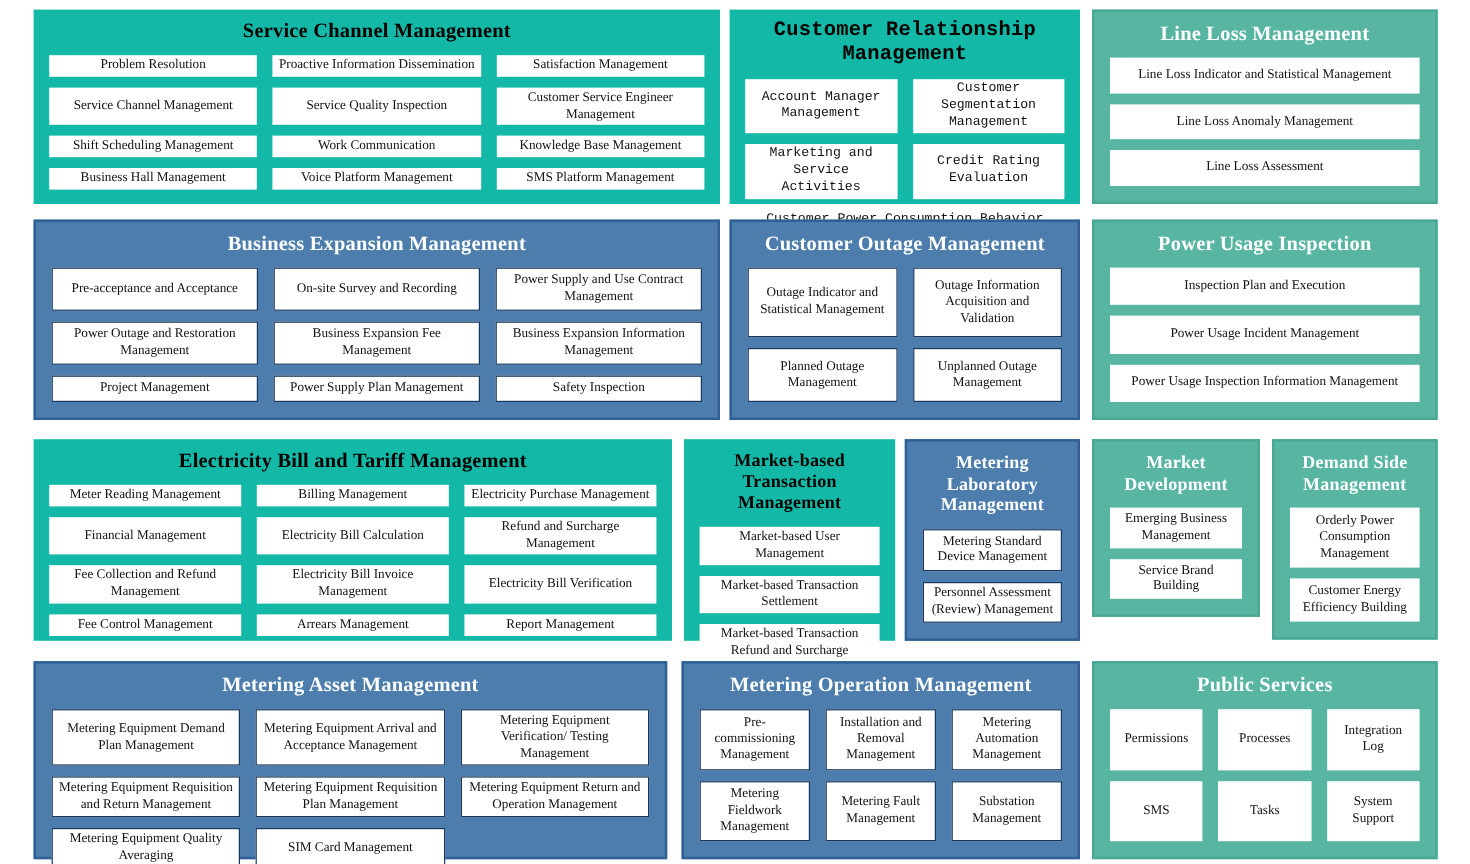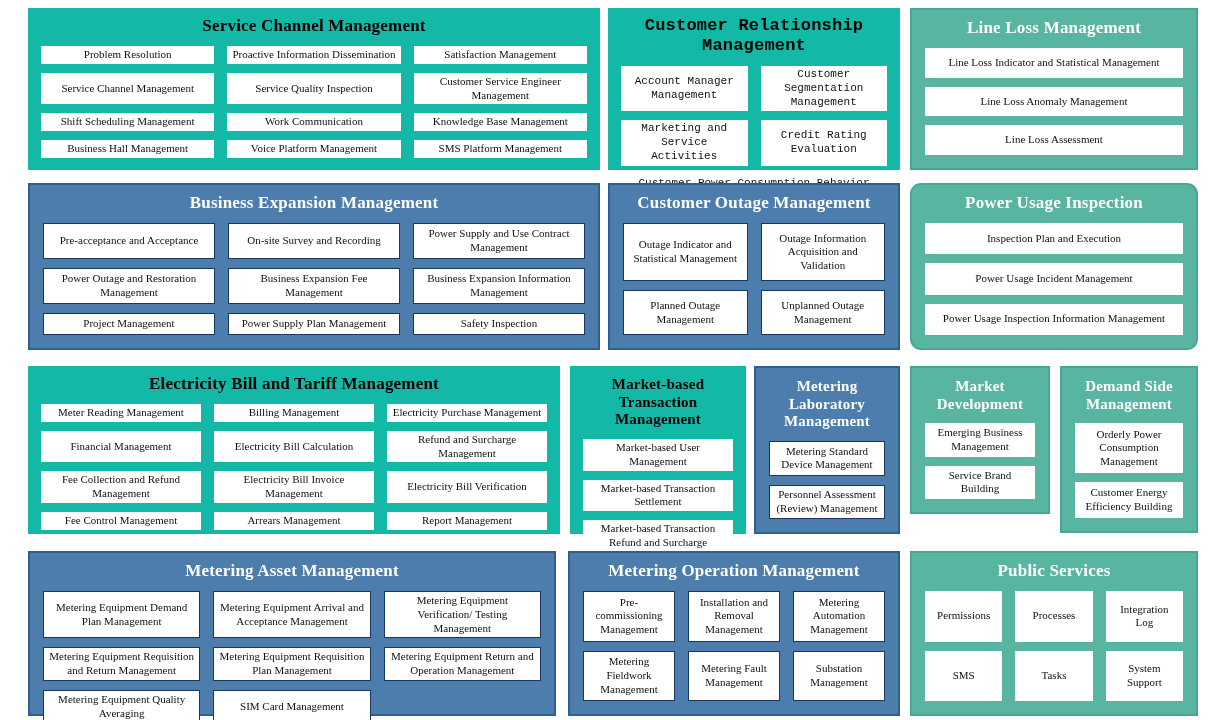--- a/index.html
+++ b/index.html
@@ -29,21 +29,21 @@
 
   
   #p2 .box:nth-child(5) { grid-column:1 / -1; }
 
   
   #p1  { left:28px;   top:8px;   width:572px; height:162px; }
   #p2  { left:608px;  top:8px;   width:292px; height:162px;font-family:Liberation Mono, monospace; }
   #p3  { left:910px;  top:8px;   width:288px; height:162px; }
   #p4  { left:28px;   top:183px; width:572px; height:167px; }
   #p5  { left:608px;  top:183px; width:292px; height:167px; }
-  #p6  { left:910px;  top:183px; width:288px; height:167px;border-radius:11px; }
+  #p6  { left:910px;  top:183px; width:288px; height:167px; }
   #p7  { left:28px;   top:366px; width:532px; height:168px; }
   #p8  { left:570px;  top:366px; width:176px; height:168px; }
   #p9  { left:754px;  top:366px; width:146px; height:168px;font-family:Liberation Serif, serif; }
   #p10 { left:910px;  top:366px; width:140px; height:148px; }
   #p11 { left:1060px; top:366px; width:138px; height:167px; }
   #p12 { left:28px;   top:551px; width:528px; height:165px; }
   #p13 { left:568px;  top:551px; width:332px; height:165px;font-family:Liberation Serif, serif; }
   #p14 { left:910px;  top:551px; width:288px; height:165px; }
 </style>
 </head>

